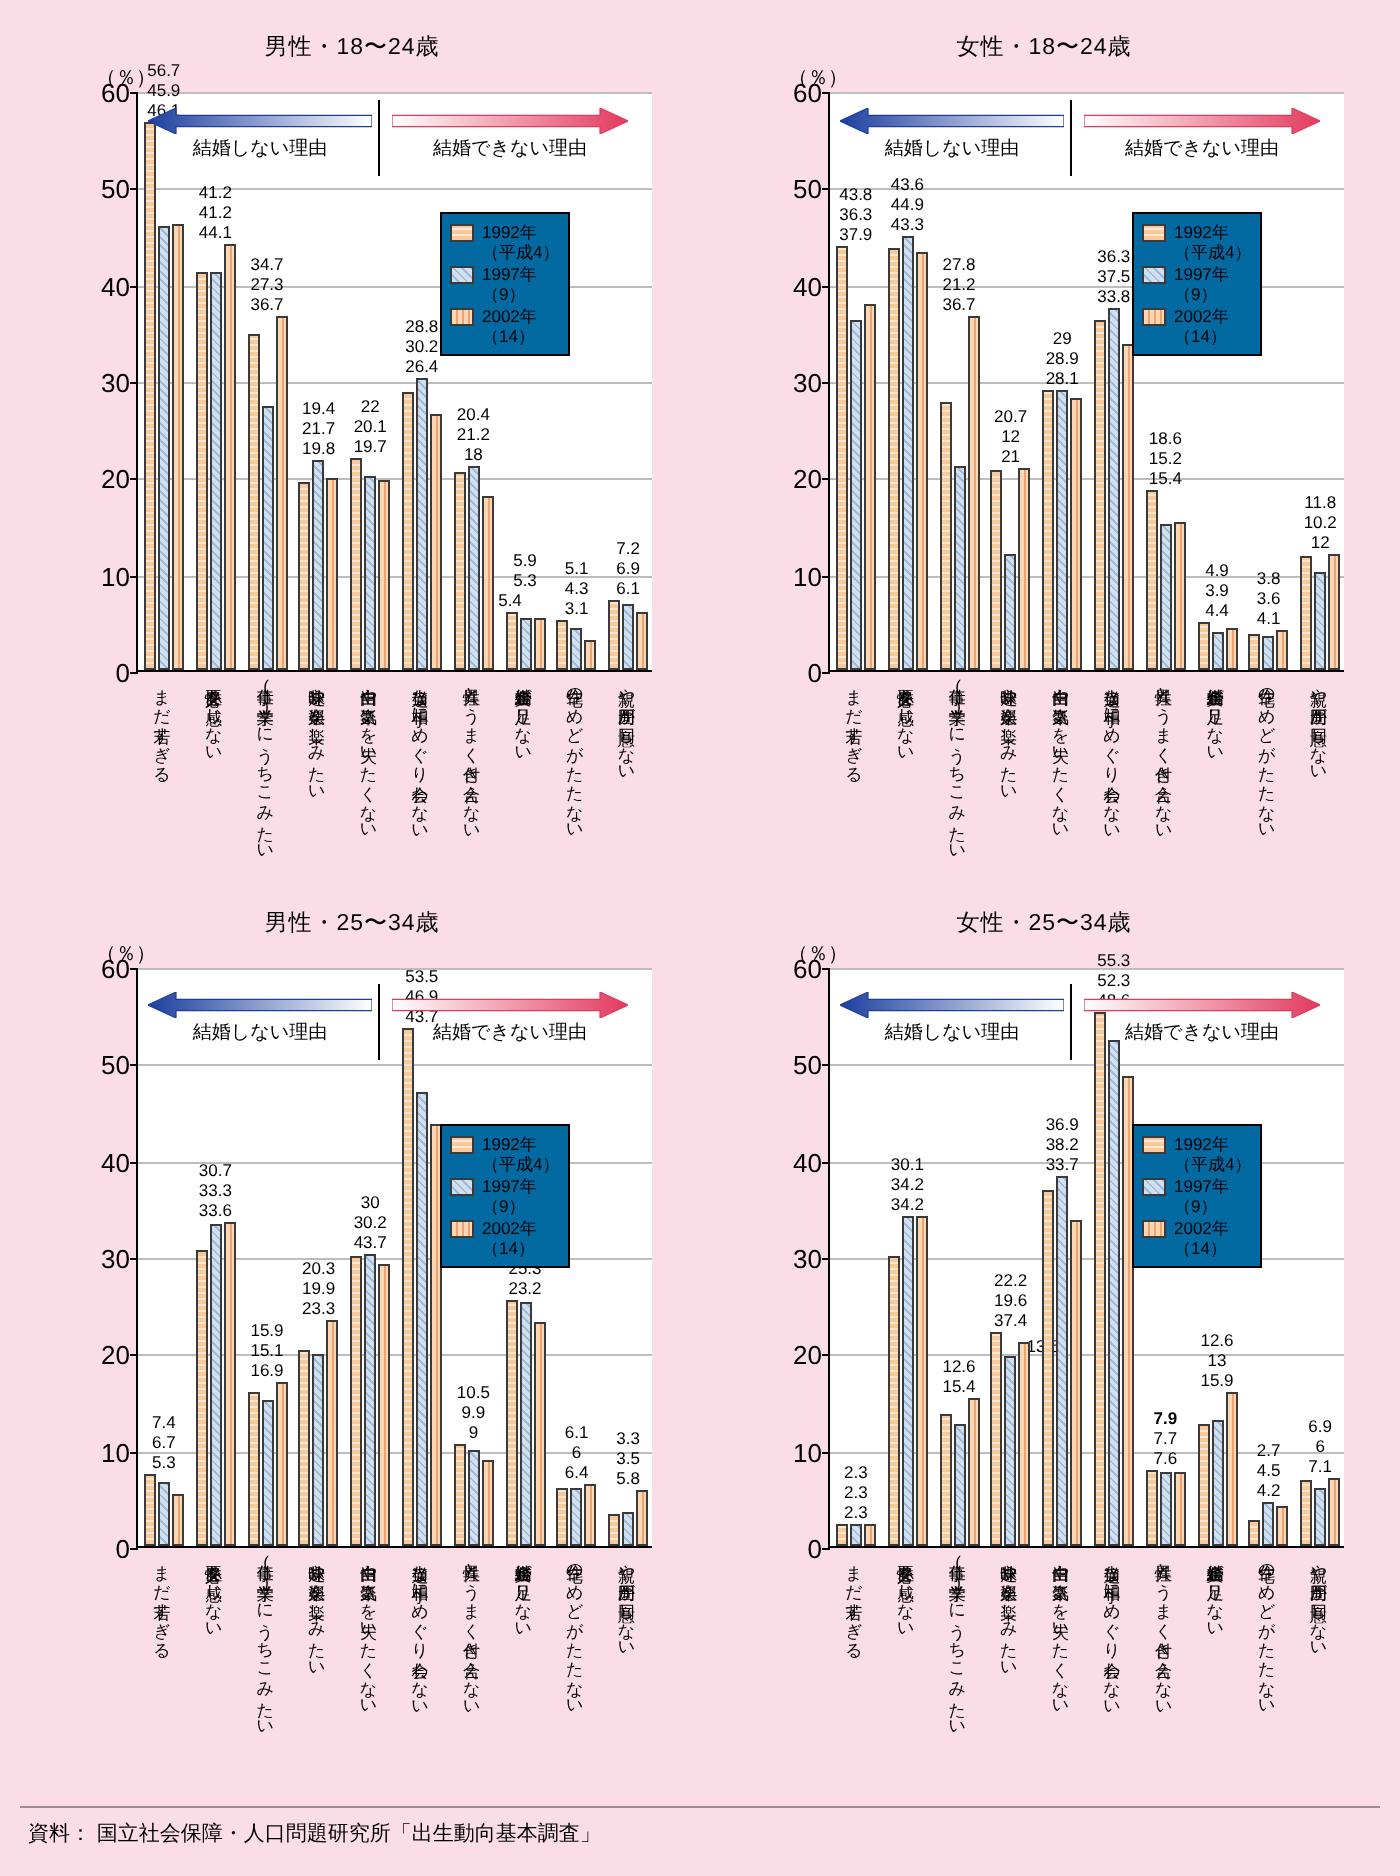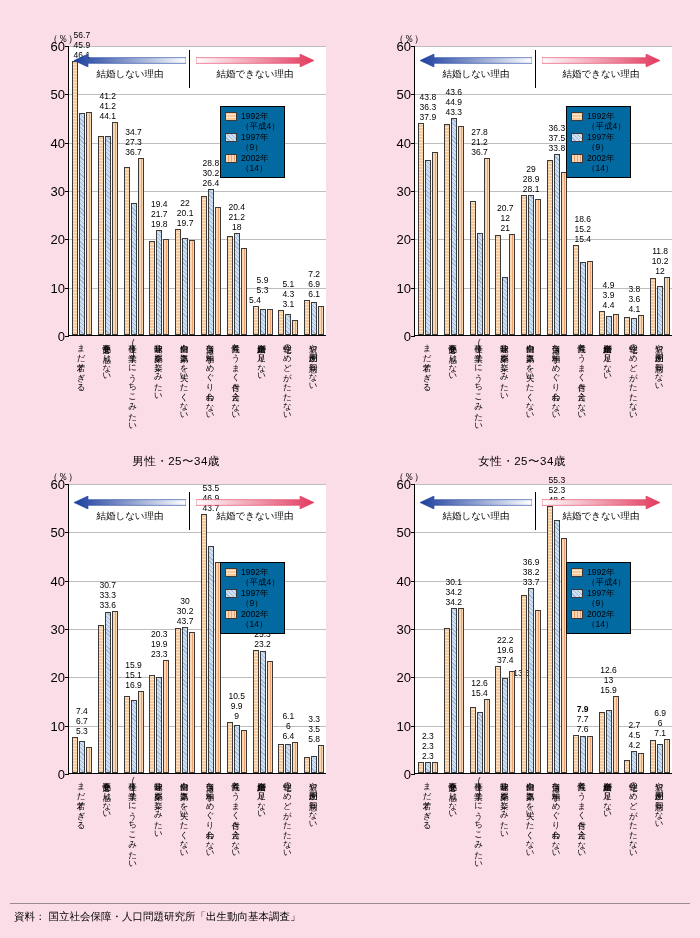--- a/index.html
+++ b/index.html
@@ -178,20 +178,21 @@
     left:10px;right:10px;
     bottom:34px;
     border-top:1px solid #9b8a90;
   }
 </style>
 </head>
 <body>
 
 <div class="grid" id="grid">
     <div class="panel p0">
+      <div class="panel-title">男性・18〜24歳</div>
       <div class="pct-label">（％）</div>
       <div class="plot">
         <div class="ytick" style="top: 290px;">0</div>
         <div class="ytickmark" style="top: 290px;"></div>
         <div class="gl" style="top: 241.667px;"></div>
         <div class="ytick" style="top: 241.667px;">10</div>
         <div class="ytickmark" style="top: 241.667px;"></div>
         <div class="gl" style="top: 193.333px;"></div>
         <div class="ytick" style="top: 193.333px;">20</div>
         <div class="ytickmark" style="top: 193.333px;"></div>
@@ -343,20 +344,21 @@
         <div class="cat" style="left: 90.3px;">趣味や娯楽を楽しみたい</div>
         <div class="cat" style="left: 116.1px;">自由や気楽さを失いたくない</div>
         <div class="cat" style="left: 141.9px;">適当な相手にめぐり会わない</div>
         <div class="cat" style="left: 167.7px;">異性とうまく付き合えない</div>
         <div class="cat" style="left: 193.5px;">結婚資金が足りない</div>
         <div class="cat" style="left: 219.3px;">住宅のめどがたたない</div>
         <div class="cat" style="left: 245.1px;">親や周囲が同意しない</div>
       </div>
     </div>
     <div class="panel p1">
+      <div class="panel-title">女性・18〜24歳</div>
       <div class="pct-label">（％）</div>
       <div class="plot">
         <div class="ytick" style="top: 290px;">0</div>
         <div class="ytickmark" style="top: 290px;"></div>
         <div class="gl" style="top: 241.667px;"></div>
         <div class="ytick" style="top: 241.667px;">10</div>
         <div class="ytickmark" style="top: 241.667px;"></div>
         <div class="gl" style="top: 193.333px;"></div>
         <div class="ytick" style="top: 193.333px;">20</div>
         <div class="ytickmark" style="top: 193.333px;"></div>

